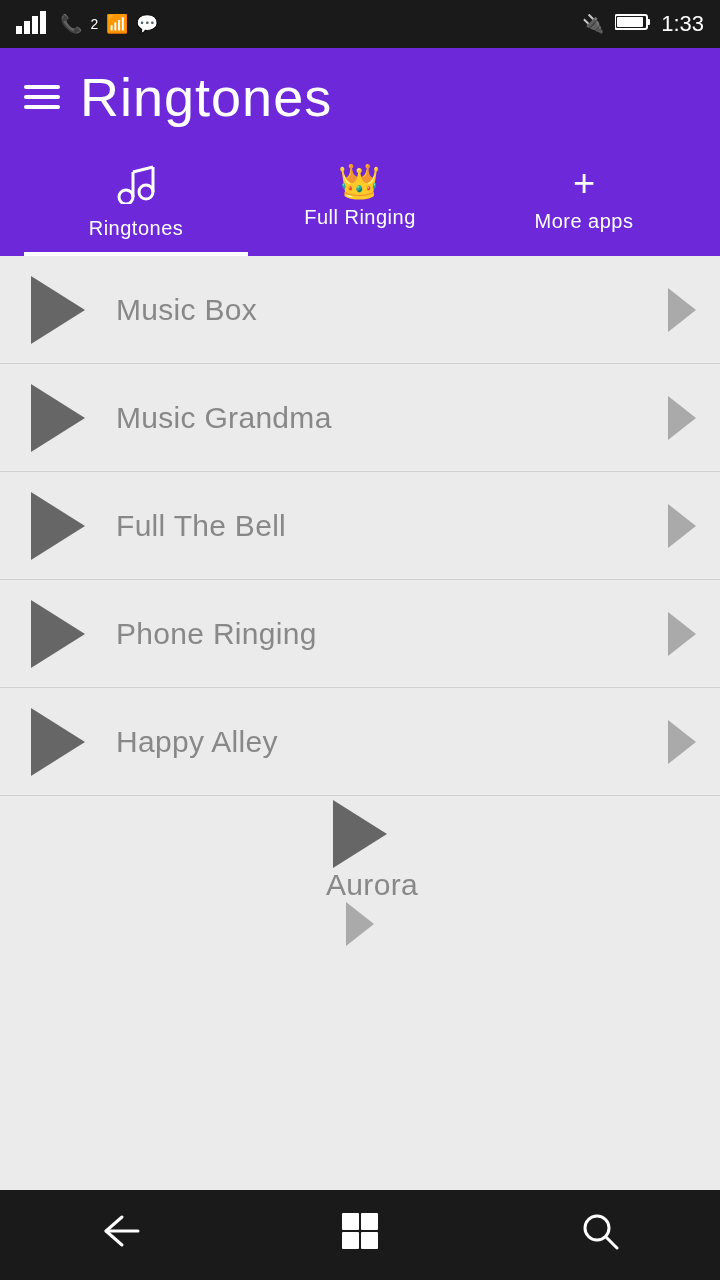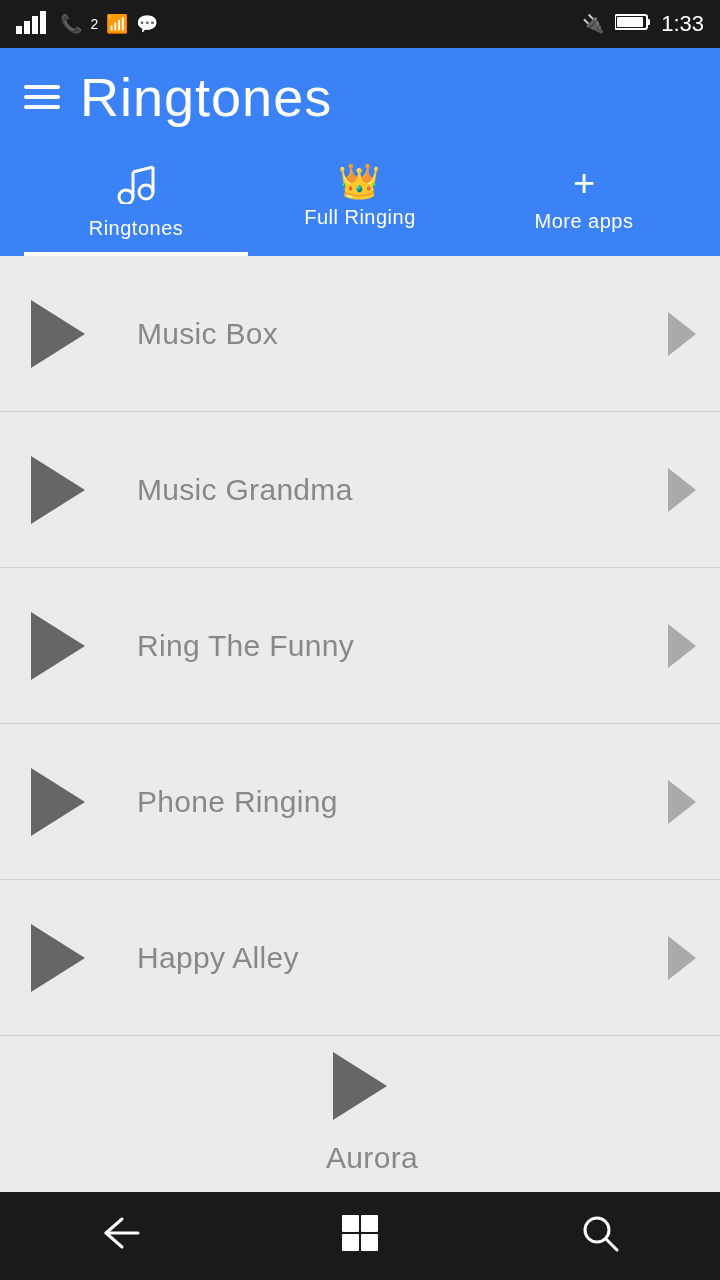--- a/index.html
+++ b/index.html
@@ -32,21 +32,21 @@
     }
     .status-right {
       display: flex;
       align-items: center;
       gap: 10px;
       font-size: 20px;
     }
 
     
     .header {
-      background: #3b82f6;
+      background: #6d28d9;
       padding: 18px 24px 0 24px;
       flex-shrink: 0;
     }
     .header-title-row {
       display: flex;
       align-items: center;
       gap: 20px;
       margin-bottom: 24px;
     }
     .hamburger-icon {
@@ -108,26 +108,25 @@
     }
 
     
     .ringtone-list {
       flex: 1;
       background: #ebebeb;
     }
     .ringtone-item {
       display: flex;
       align-items: center;
-      padding: 16px 24px;
-      height: 156px;
+      padding: 4px 24px;
+      height: 108px;
       border-bottom: 1px solid #d0d0d0;
       cursor: pointer;
       background: #ebebeb;
-      gap: 21px;
     }
     .ringtone-item:last-child {
       border-bottom: none;
       flex-direction: column;
     }
     .play-btn {
       width: 68px;
       height: 68px;
       display: flex;
       align-items: center;
@@ -272,21 +271,21 @@
       <div class="play-triangle"></div>
     </div>
     <span class="ringtone-name">Music Grandma</span>
     <div class="chevron-right"></div>
   </div>
 
   <div class="ringtone-item">
     <div class="play-btn">
       <div class="play-triangle"></div>
     </div>
-    <span class="ringtone-name">Ring The Funny</span>
+    <span class="ringtone-name">Full The Bell</span>
     <div class="chevron-right"></div>
   </div>
 
   <div class="ringtone-item">
     <div class="play-btn">
       <div class="play-triangle"></div>
     </div>
     <span class="ringtone-name">Phone Ringing</span>
     <div class="chevron-right"></div>
   </div>

